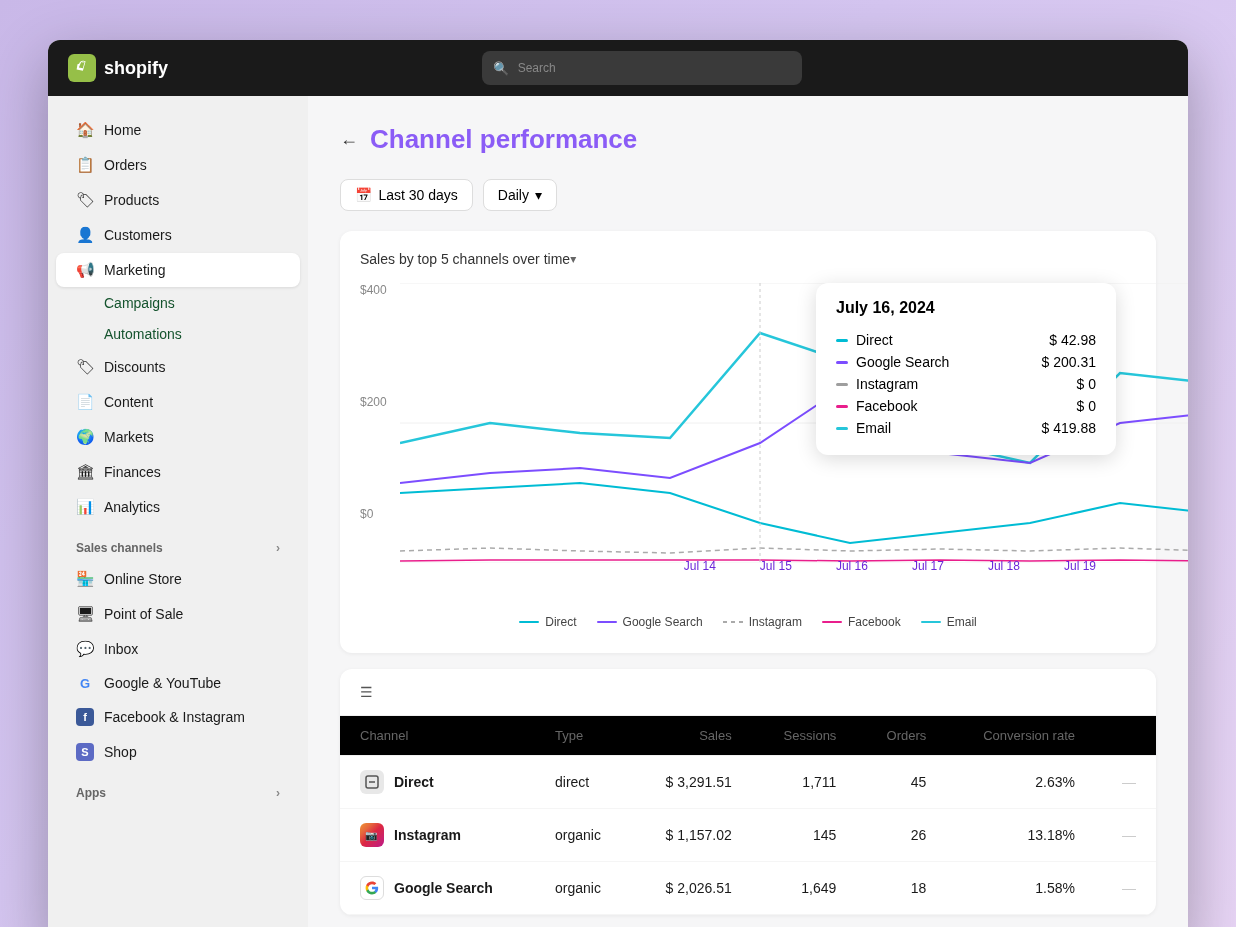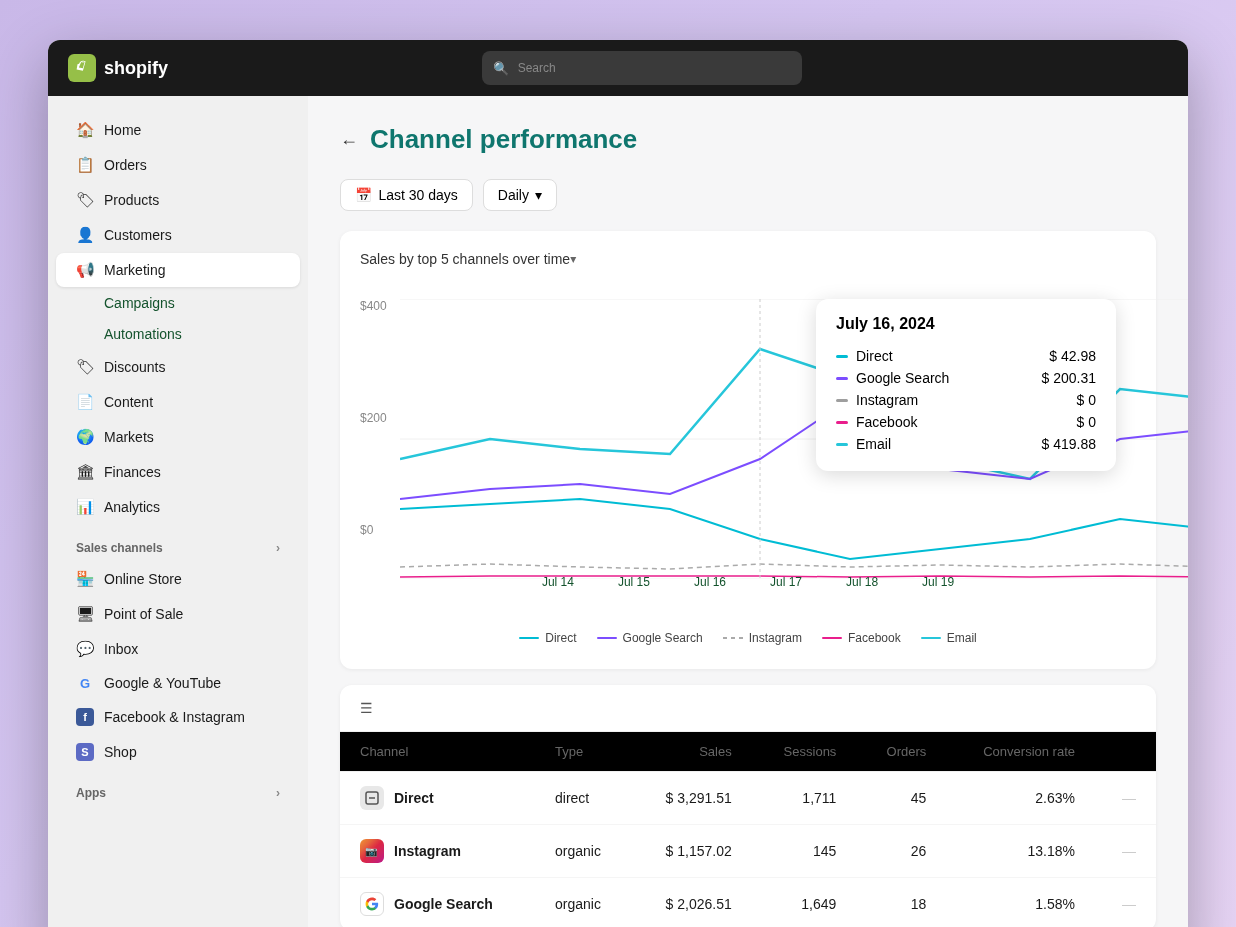--- a/index.html
+++ b/index.html
@@ -125,21 +125,21 @@
       overflow-y: auto;
       background: #f6f6f7;
     }
     .page-header {
       display: flex;
       align-items: center;
       gap: 12px;
       margin-bottom: 24px;
     }
     .back-arrow { font-size: 18px; color: #333; cursor: pointer; }
-    .page-title { font-size: 26px; font-weight: 700; color: #0f766e; }
+    .page-title { font-size: 26px; font-weight: 700; color: #8b5cf6; }
     .filters-row {
       display: flex;
       gap: 10px;
       margin-bottom: 20px;
     }
     .filter-btn {
       display: flex;
       align-items: center;
       gap: 6px;
       padding: 7px 14px;
@@ -158,21 +158,21 @@
       margin-bottom: 16px;
       box-shadow: 0 1px 4px rgba(0,0,0,0.06);
       position: relative;
     }
     .chart-header {
       display: flex;
       align-items: center;
       font-size: 14px;
       font-weight: 500;
       color: #333;
-      margin-bottom: 32px;
+      margin-bottom: 16px;
     }
     .chart-header .chevron { color: #666; font-size: 12px; }
     .chart-area {
       height: 320px;
       position: relative;
       overflow: visible;
     }
     .y-label {
       position: absolute;
       left: 0;
@@ -181,24 +181,24 @@
     }
     .chart-svg {
       position: absolute;
       left: 40px;
       top: 0;
       right: 0;
       height: 280px;
     }
     .x-labels {
       display: flex;
-      justify-content: center;
+      justify-content: flex-end;
       padding: 8px 40px 0;
       font-size: 12px;
-      color: #14532d;
+      color: #6d28d9;
       position: absolute;
       bottom: 0;
       left: 0;
       right: 0;
       gap: 44px;
     }
     
     .tooltip-card {
       position: absolute;
       top: 0;

